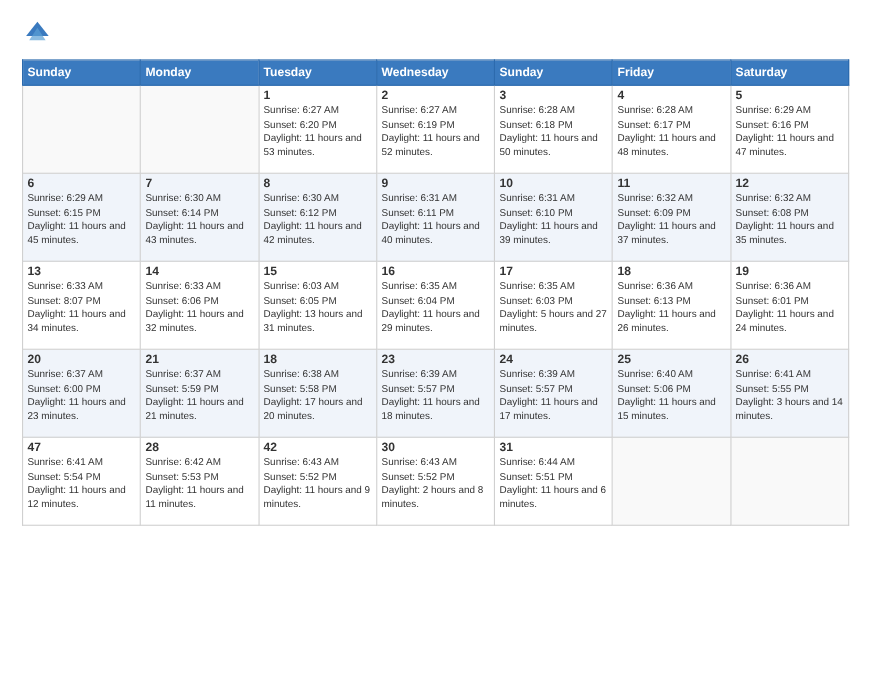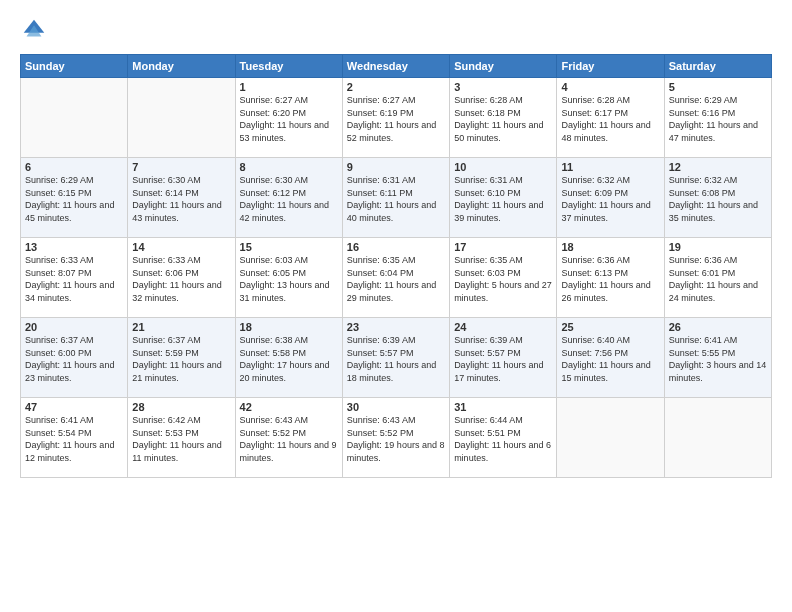--- a/index.html
+++ b/index.html
@@ -161,27 +161,27 @@
           <td><span class="day-num">17</span><span class="day-info">Sunrise: 6:35 AM</span><br><span class="day-info">Sunset: 6:03 PM</span><br><span class="day-info">Daylight: 5 hours and 27 minutes.</span></td>
           <td><span class="day-num">18</span><span class="day-info">Sunrise: 6:36 AM</span><br><span class="day-info">Sunset: 6:13 PM</span><br><span class="day-info">Daylight: 11 hours and 26 minutes.</span></td>
           <td><span class="day-num">19</span><span class="day-info">Sunrise: 6:36 AM</span><br><span class="day-info">Sunset: 6:01 PM</span><br><span class="day-info">Daylight: 11 hours and 24 minutes.</span></td>
         </tr>
         <tr>
           <td><span class="day-num">20</span><span class="day-info">Sunrise: 6:37 AM</span><br><span class="day-info">Sunset: 6:00 PM</span><br><span class="day-info">Daylight: 11 hours and 23 minutes.</span></td>
           <td><span class="day-num">21</span><span class="day-info">Sunrise: 6:37 AM</span><br><span class="day-info">Sunset: 5:59 PM</span><br><span class="day-info">Daylight: 11 hours and 21 minutes.</span></td>
           <td><span class="day-num">18</span><span class="day-info">Sunrise: 6:38 AM</span><br><span class="day-info">Sunset: 5:58 PM</span><br><span class="day-info">Daylight: 17 hours and 20 minutes.</span></td>
           <td><span class="day-num">23</span><span class="day-info">Sunrise: 6:39 AM</span><br><span class="day-info">Sunset: 5:57 PM</span><br><span class="day-info">Daylight: 11 hours and 18 minutes.</span></td>
           <td><span class="day-num">24</span><span class="day-info">Sunrise: 6:39 AM</span><br><span class="day-info">Sunset: 5:57 PM</span><br><span class="day-info">Daylight: 11 hours and 17 minutes.</span></td>
-          <td><span class="day-num">25</span><span class="day-info">Sunrise: 6:40 AM</span><br><span class="day-info">Sunset: 7:56 PM</span><br><span class="day-info">Daylight: 11 hours and 15 minutes.</span></td>
+          <td><span class="day-num">25</span><span class="day-info">Sunrise: 6:40 AM</span><br><span class="day-info">Sunset: 5:06 PM</span><br><span class="day-info">Daylight: 11 hours and 15 minutes.</span></td>
           <td><span class="day-num">26</span><span class="day-info">Sunrise: 6:41 AM</span><br><span class="day-info">Sunset: 5:55 PM</span><br><span class="day-info">Daylight: 3 hours and 14 minutes.</span></td>
         </tr>
         <tr>
           <td><span class="day-num">47</span><span class="day-info">Sunrise: 6:41 AM</span><br><span class="day-info">Sunset: 5:54 PM</span><br><span class="day-info">Daylight: 11 hours and 12 minutes.</span></td>
           <td><span class="day-num">28</span><span class="day-info">Sunrise: 6:42 AM</span><br><span class="day-info">Sunset: 5:53 PM</span><br><span class="day-info">Daylight: 11 hours and 11 minutes.</span></td>
           <td><span class="day-num">42</span><span class="day-info">Sunrise: 6:43 AM</span><br><span class="day-info">Sunset: 5:52 PM</span><br><span class="day-info">Daylight: 11 hours and 9 minutes.</span></td>
-          <td><span class="day-num">30</span><span class="day-info">Sunrise: 6:43 AM</span><br><span class="day-info">Sunset: 5:52 PM</span><br><span class="day-info">Daylight: 19 hours and 8 minutes.</span></td>
+          <td><span class="day-num">30</span><span class="day-info">Sunrise: 6:43 AM</span><br><span class="day-info">Sunset: 5:52 PM</span><br><span class="day-info">Daylight: 2 hours and 8 minutes.</span></td>
           <td><span class="day-num">31</span><span class="day-info">Sunrise: 6:44 AM</span><br><span class="day-info">Sunset: 5:51 PM</span><br><span class="day-info">Daylight: 11 hours and 6 minutes.</span></td>
           <td class="empty-cell"></td>
           <td class="empty-cell"></td>
         </tr>
       </tbody>
   </table>
 </div>
 
 </body></html>

